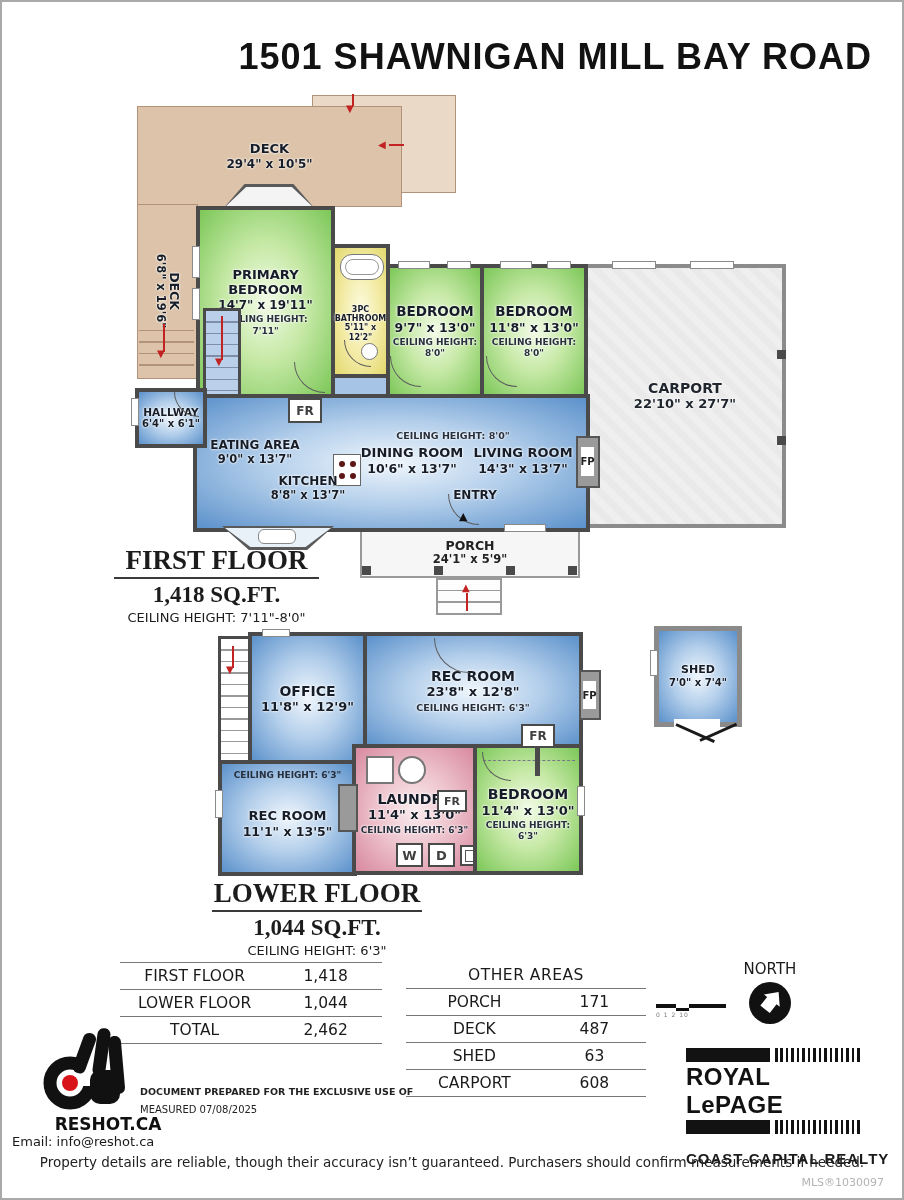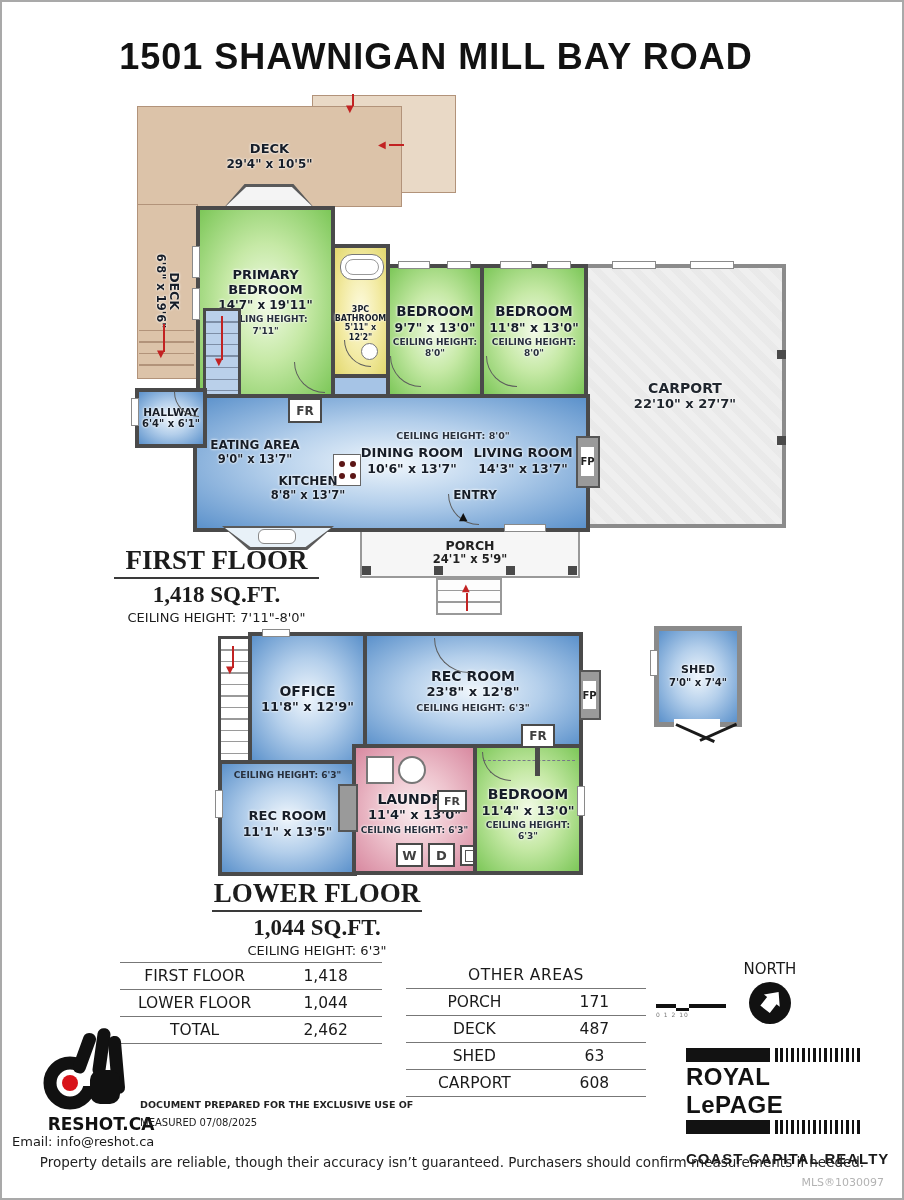--- a/index.html
+++ b/index.html
@@ -1,19 +1,19 @@
 <!DOCTYPE html>
 <html><head>
 <meta charset="utf-8">
 <style>
   html,body{margin:0;padding:0;background:#fff;}
   .sheet{position:relative;width:904px;height:1200px;background:#fff;overflow:hidden;
          box-shadow:inset 0 0 0 2px #a9a9a9;font-family:"DejaVu Sans",sans-serif;}
   .abs{position:absolute;}
-  .title{left:0;top:36px;width:872px;text-align:center;font:700 36px "Liberation Sans",sans-serif;
+  .title{left:0;top:36px;width:872px;text-align:right;font:700 36px "Liberation Sans",sans-serif;
          letter-spacing:1px;color:#121212;}
   
   .room{position:absolute;box-sizing:border-box;border:4px solid #4a4a4a;display:flex;
         flex-direction:column;align-items:center;justify-content:center;text-align:center;z-index:4;}
   .green{background:radial-gradient(ellipse at center,#f2fbe7 0%,#c6e9a6 45%,#7cc758 100%);}
   .blue{background:radial-gradient(ellipse at center,#eff6fc 0%,#b4cfeb 45%,#5b91cb 100%);}
   .yellow{background:radial-gradient(ellipse at center,#fdfbdf 0%,#f2eaa2 55%,#e2d86e 100%);}
   .pink{background:radial-gradient(ellipse at center,#f9ecef 0%,#eec4ce 45%,#d889a0 100%);}
   .grayroom{background:#efefef;border-color:#8b8b8b;
         background-image:repeating-linear-gradient(45deg,rgba(0,0,0,.025) 0 7px,transparent 7px 14px);}
@@ -345,25 +345,25 @@
     <svg width="100" height="86" viewBox="0 0 100 86">
       <circle cx="32" cy="55" r="20" fill="none" stroke="#111" stroke-width="13"></circle>
       <rect x="40" y="30" width="24" height="28" fill="#fff"></rect>
       <rect x="40" y="4" width="13" height="42" rx="6" fill="#111" transform="rotate(20 46 25)"></rect>
       <rect x="57" y="0" width="13" height="48" rx="6" fill="#111" transform="rotate(8 63 24)"></rect>
       <rect x="72" y="8" width="13" height="58" rx="6" fill="#111" transform="rotate(-5 78 37)"></rect>
       <rect x="52" y="42" width="30" height="34" rx="10" fill="#111"></rect>
       <circle cx="32" cy="55" r="8" fill="#d8131a"></circle>
     </svg>
   </div>
-  <div class="abs" style="left:36px;top:1114px;width:130px;text-align:center;font:700 17px 'DejaVu Sans',sans-serif;color:#111;">RESHOT.CA</div>
+  <div class="abs" style="left:43px;top:1114px;width:130px;text-align:center;font:700 17px 'DejaVu Sans',sans-serif;color:#111;">RESHOT.CA</div>
   <div class="abs" style="left:12px;top:1134px;width:170px;font-size:13px;color:#1a1a1a;">Email: info@reshot.ca</div>
 
   <div class="abs" style="left:140px;top:1086px;width:280px;">
-    <div style="font:700 9.5px 'DejaVu Sans',sans-serif;color:#222;white-space:nowrap;margin-top:13px;">DOCUMENT PREPARED FOR THE EXCLUSIVE USE OF</div>
+    <div style="font:700 9.5px 'DejaVu Sans',sans-serif;color:#222;white-space:nowrap;">DOCUMENT PREPARED FOR THE EXCLUSIVE USE OF</div>
     <div style="font-size:10px;color:#222;margin-top:7px;">MEASURED 07/08/2025</div>
   </div>
 
   <div class="abs" style="left:686px;top:1048px;width:176px;">
     <div style="display:flex;gap:5px;height:14px;">
       <div class="rl-bar" style="width:84px;"></div>
       <div class="rl-stripes" style="flex:1;"></div>
     </div>
     <div style="font:700 24px 'Liberation Sans',sans-serif;color:#121212;letter-spacing:.5px;text-align:left;margin:1px 0;">ROYAL LePAGE</div>
     <div style="display:flex;gap:5px;height:14px;">

